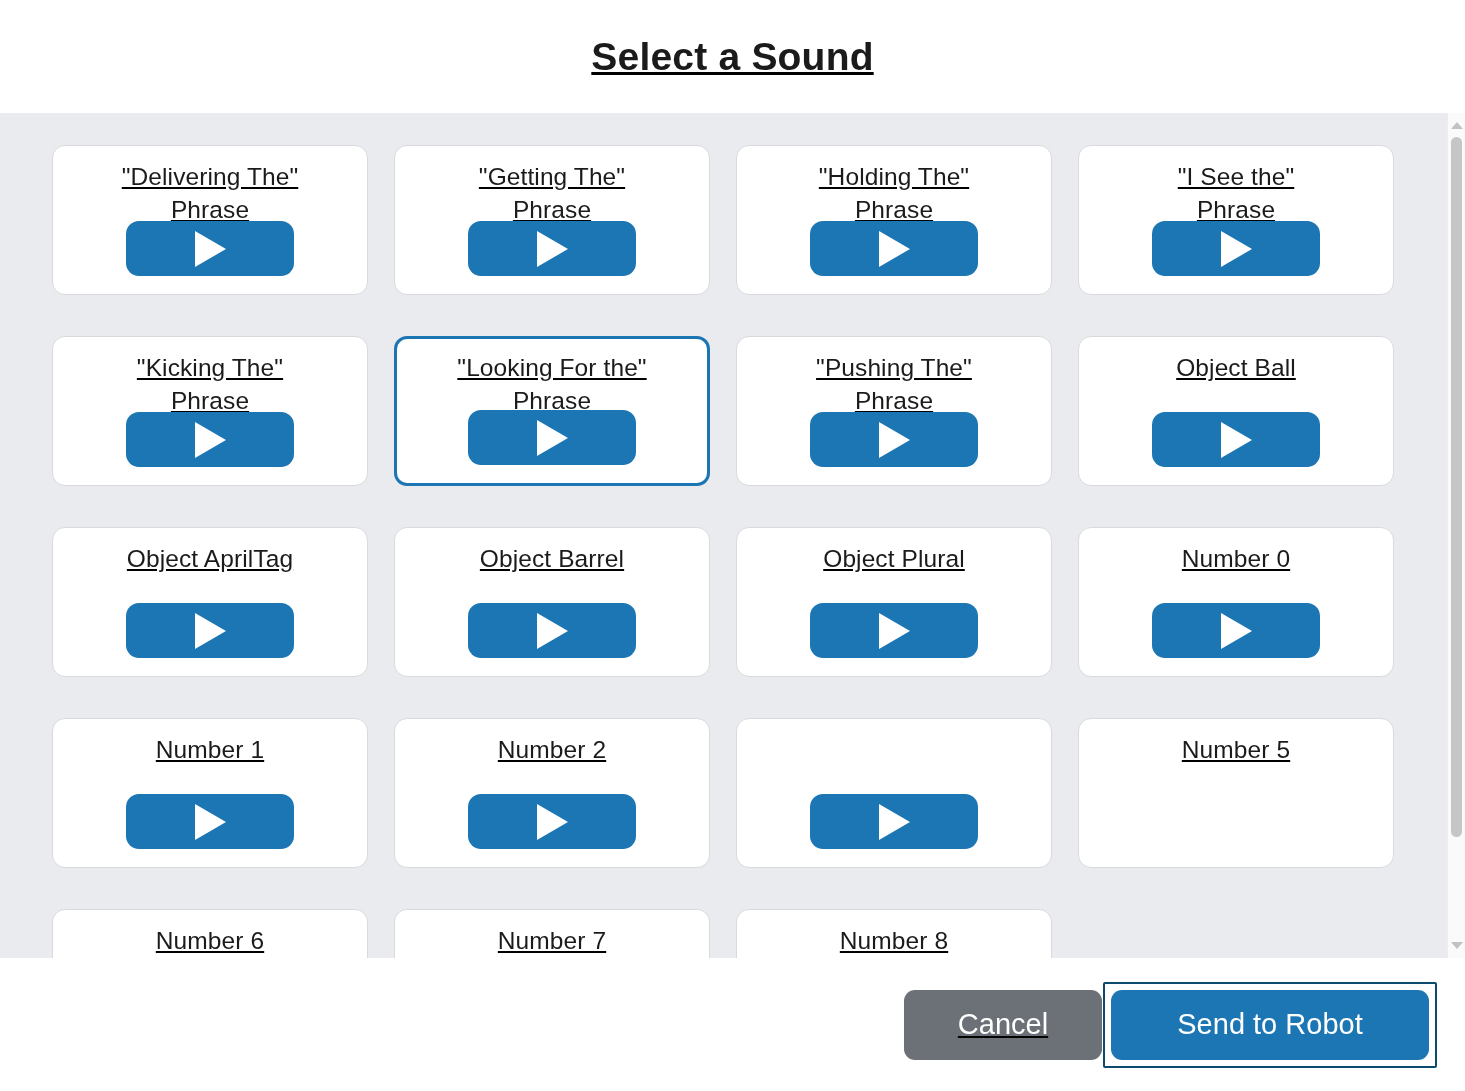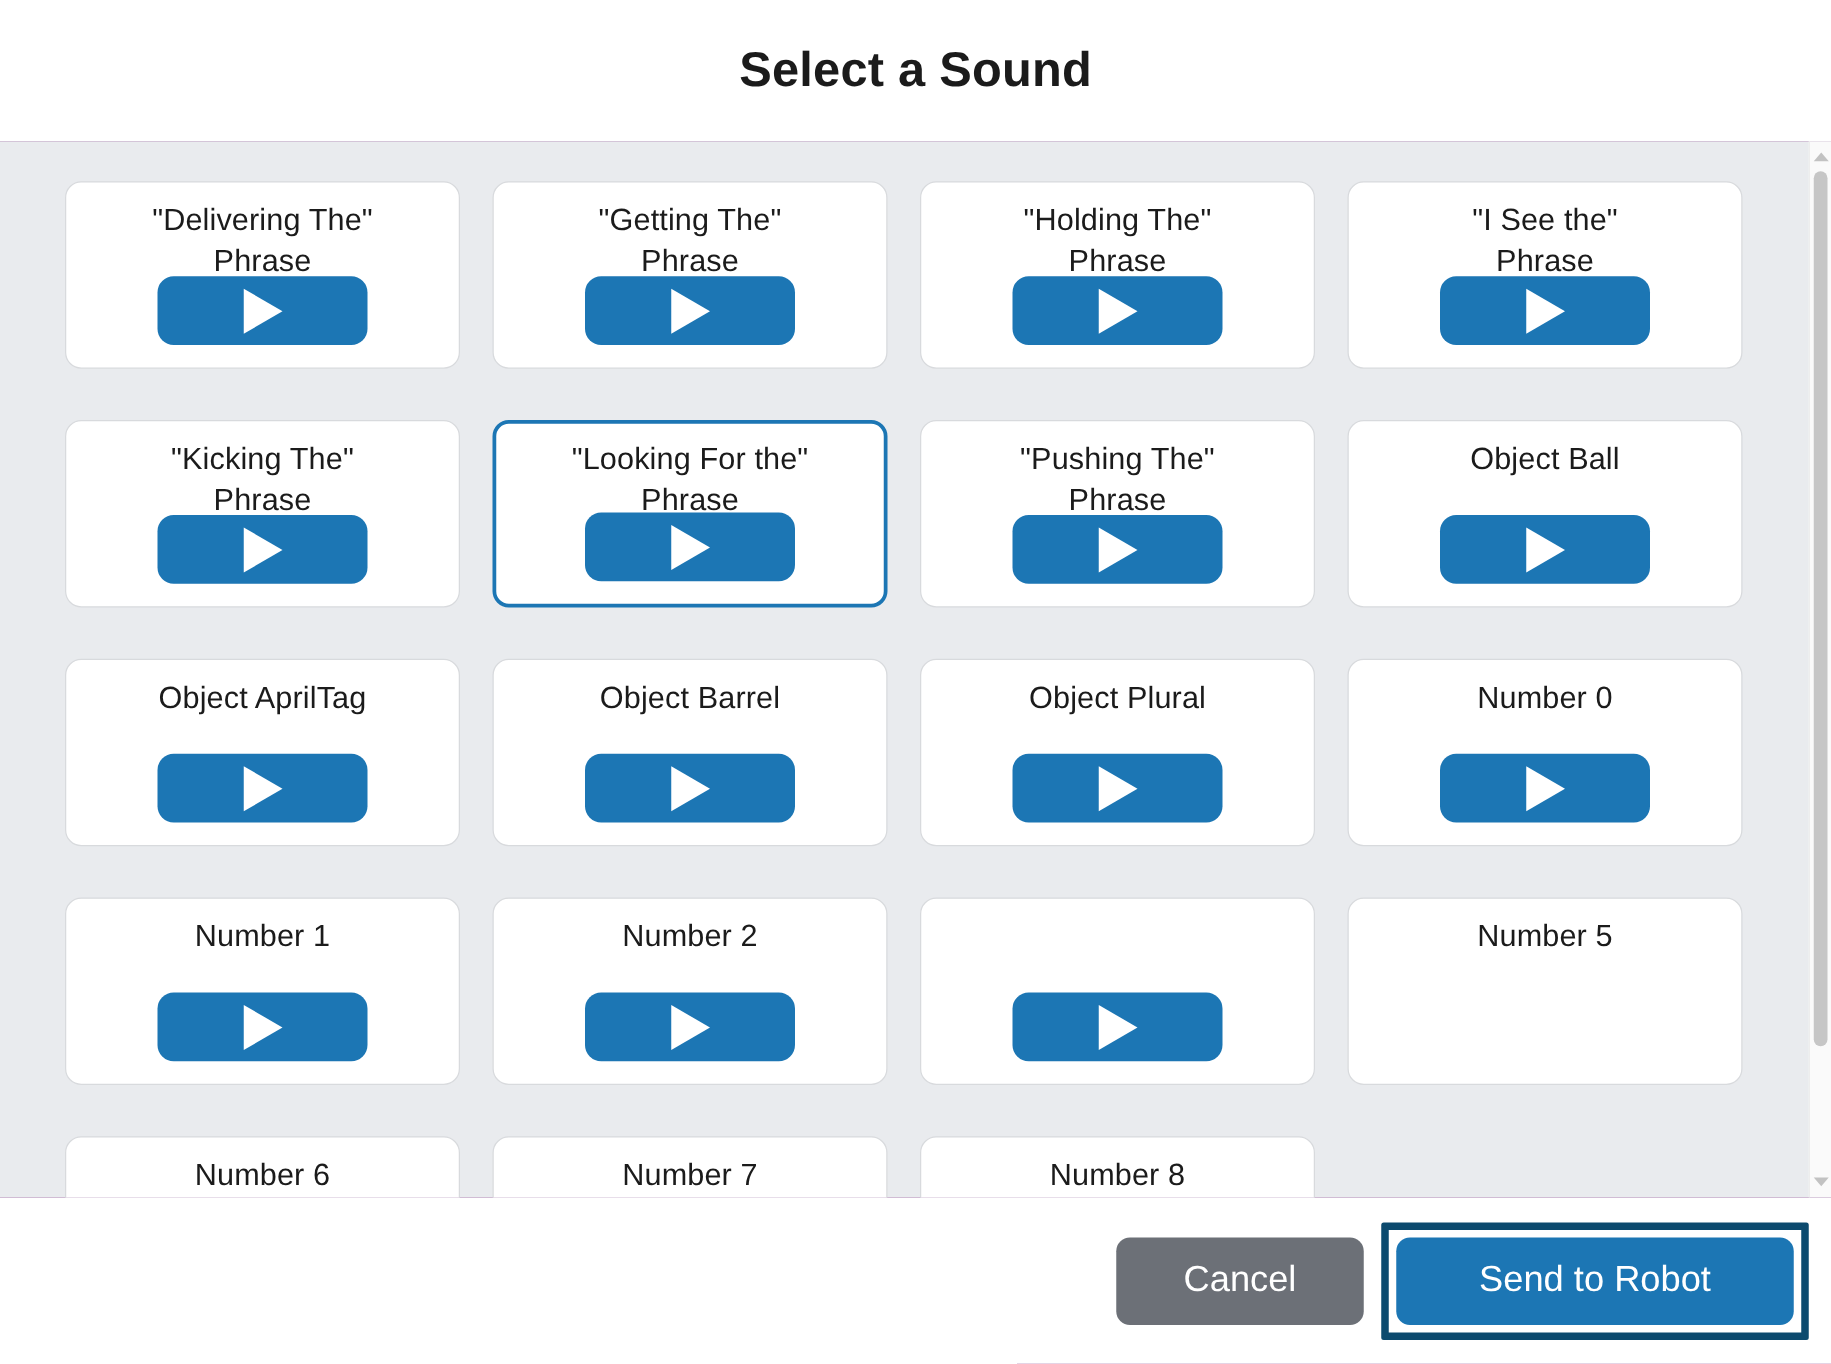--- a/index.html
+++ b/index.html
@@ -11,23 +11,24 @@
     height: 1091px;
     background: #ffffff;
     font-family: "Liberation Sans", sans-serif;
     overflow: hidden;
   }
 
   .dialog {
     position: relative;
     width: 1465px;
     height: 1091px;
-    background: #701a75;
+    background: #0c4a6e;
     display: flex;
     flex-direction: column;
+    text-decoration: underline;
   }
 
   
   .dialog-header {
     height: 113px;
     flex: 0 0 113px;
     background: #ffffff;
     display: flex;
     align-items: center;
     justify-content: center;
@@ -153,42 +154,42 @@
     cursor: pointer;
   }
 
   
   .dialog-footer {
     flex: 1 1 auto;
     background: #ffffff;
     display: flex;
     align-items: center;
     justify-content: flex-end;
-    padding-right: 18px;
-    gap: 14px;
+    padding-right: 28px;
+    gap: 1px;
     box-sizing: border-box;
   }
 
   .btn {
     border: none;
     border-radius: 11px;
     font-size: 29px;
     font-family: "Liberation Sans", sans-serif;
     color: #ffffff;
     cursor: pointer;
     line-height: 1;
   }
   .btn-cancel {
     width: 198px;
     height: 70px;
     background: #6c7077;
   }
 
   .send-wrap {
-    border: 6px solid #0c4a6e;
+    border: 2px solid #0c4a6e;
     background: #ffffff;
     padding: 6px;
     border-radius: 2px;
     display: inline-block;
     line-height: 0;
   }
   .btn-send {
     width: 318px;
     height: 70px;
     background: #1c76b4;

